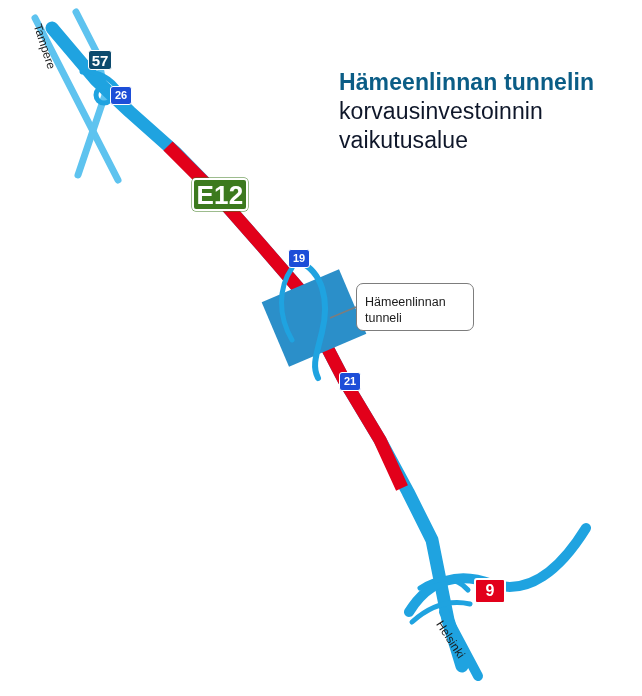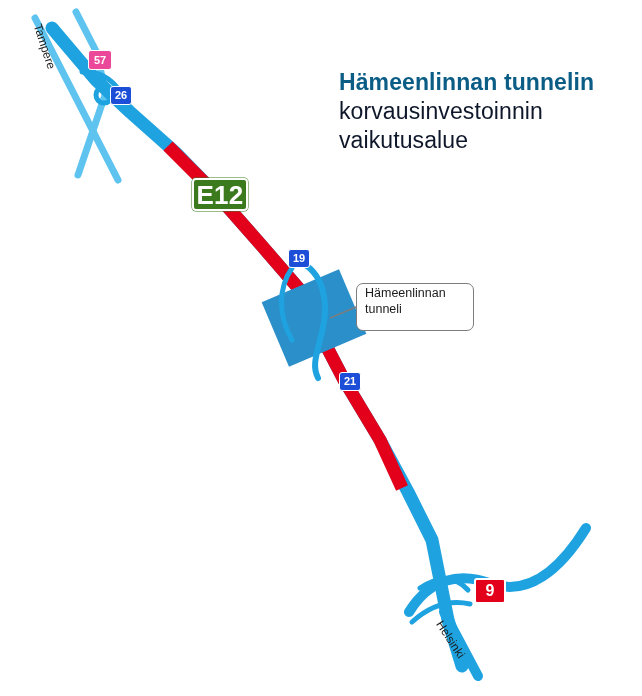--- a/index.html
+++ b/index.html
@@ -52,21 +52,21 @@
   .callout {
     position: absolute;
     left: 356px;
     top: 283px;
     width: 118px;
     height: 48px;
     background: #ffffff;
     border: 1.4px solid #7d7d7d;
     border-radius: 7px;
     box-sizing: border-box;
-    padding: 1px 8px;
+    padding: 10px 8px;
   }
   .callout-text {
     font-size: 12.5px;
     color: #1b1b1b;
     line-height: 16px;
     font-weight: normal;
   }
   
   .shield {
     position: absolute;
@@ -98,24 +98,24 @@
     background: #e2001a;
     border: 2px solid #ffffff;
     border-radius: 3px;
     font-size: 16px;
   }
   .shield-57 {
     left: 88px;
     top: 50px;
     width: 24px;
     height: 20px;
-    background: #ec4899;
+    background: #0c4a6e;
     border: 1.6px solid #ffffff;
     border-radius: 3px;
-    font-size: 11px;
+    font-size: 15px;
   }
   .junction {
     position: absolute;
     box-sizing: border-box;
     display: flex;
     align-items: center;
     justify-content: center;
     background: #1d4ed8;
     border: 1.6px solid #ffffff;
     border-radius: 3px;

